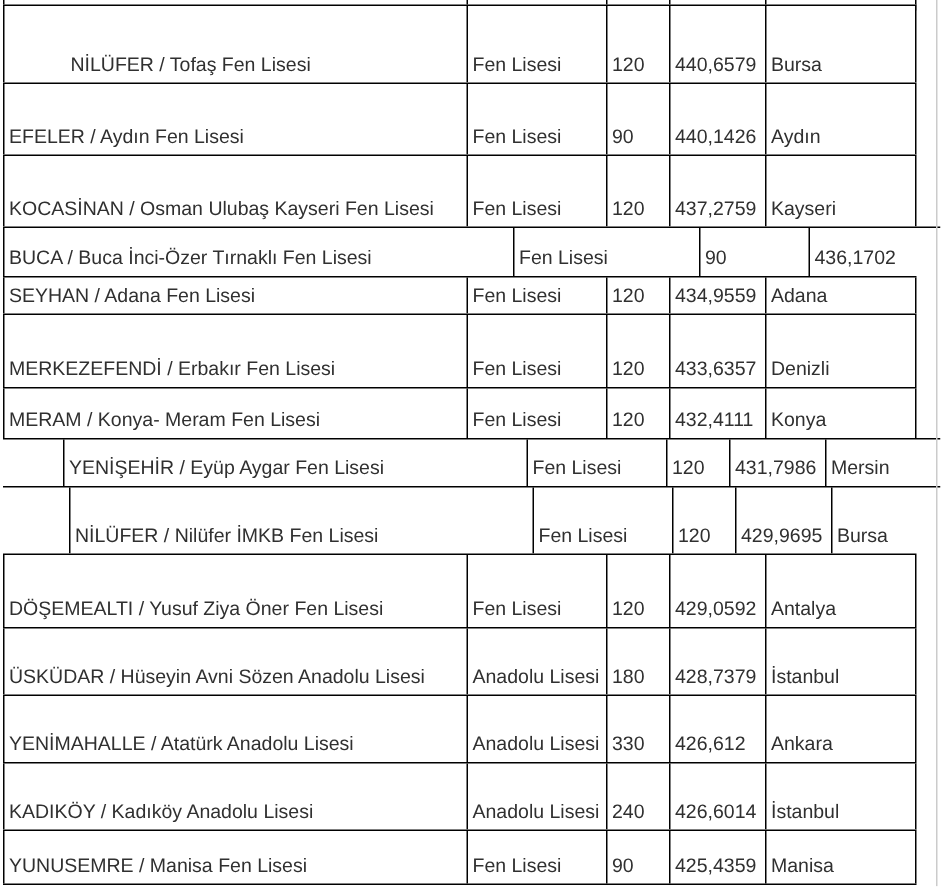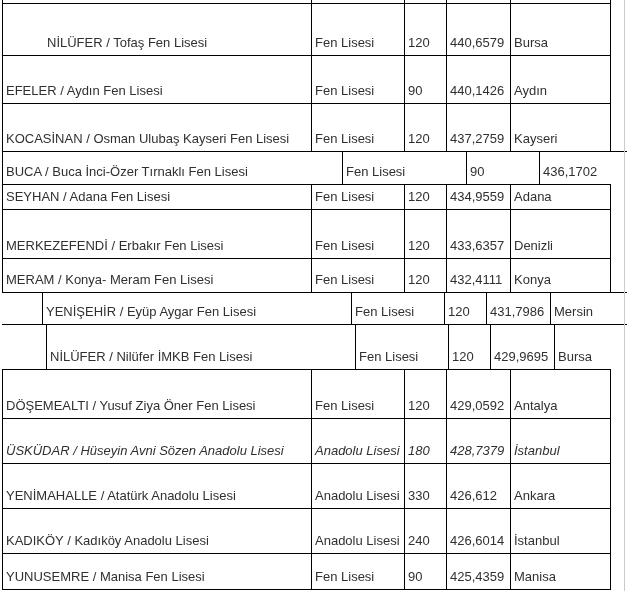--- a/index.html
+++ b/index.html
@@ -100,21 +100,21 @@
         <div class="t-cell" style="flex: 0 0 64px;">429,9695</div>
         <div class="t-cell" style="flex: 0 0 101px;">Bursa</div>
       </div>
       <div class="t-row" style="top: 369px; height: 49px;">
         <div class="t-cell" style="flex: 0 0 309px;">DÖŞEMEALTI / Yusuf Ziya Öner Fen Lisesi</div>
         <div class="t-cell" style="flex: 0 0 93px;">Fen Lisesi</div>
         <div class="t-cell" style="flex: 0 0 42px;">120</div>
         <div class="t-cell" style="flex: 0 0 64px;">429,0592</div>
         <div class="t-cell" style="flex: 0 0 101px;">Antalya</div>
       </div>
-      <div class="t-row" style="top: 418px; height: 45px; font-style: italic;">
+      <div class="t-row" style="top: 418px; height: 45px;">
         <div class="t-cell" style="flex: 0 0 309px;">ÜSKÜDAR / Hüseyin Avni Sözen Anadolu Lisesi</div>
         <div class="t-cell" style="flex: 0 0 93px;">Anadolu Lisesi</div>
         <div class="t-cell" style="flex: 0 0 42px;">180</div>
         <div class="t-cell" style="flex: 0 0 64px;">428,7379</div>
         <div class="t-cell" style="flex: 0 0 101px;">İstanbul</div>
       </div>
       <div class="t-row" style="top: 463px; height: 45px;">
         <div class="t-cell" style="flex: 0 0 309px;">YENİMAHALLE / Atatürk Anadolu Lisesi</div>
         <div class="t-cell" style="flex: 0 0 93px;">Anadolu Lisesi</div>
         <div class="t-cell" style="flex: 0 0 42px;">330</div>

